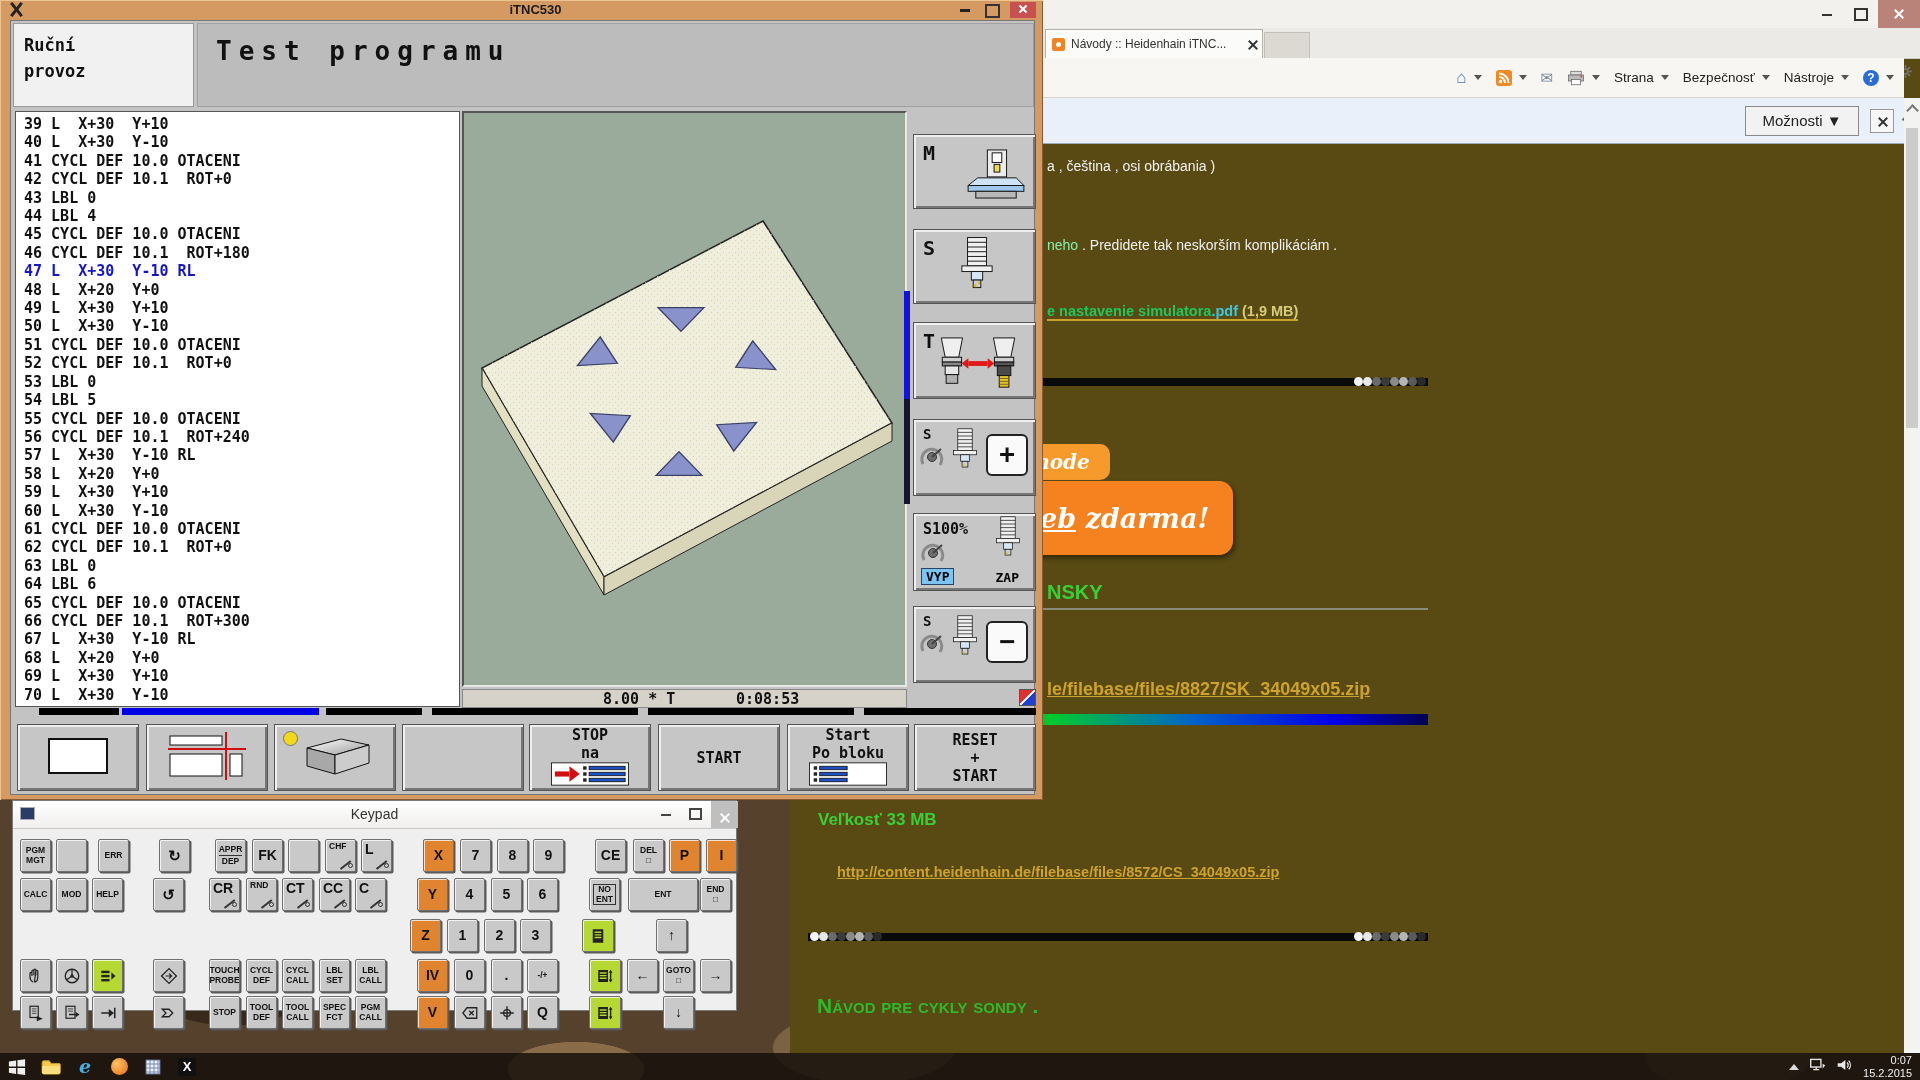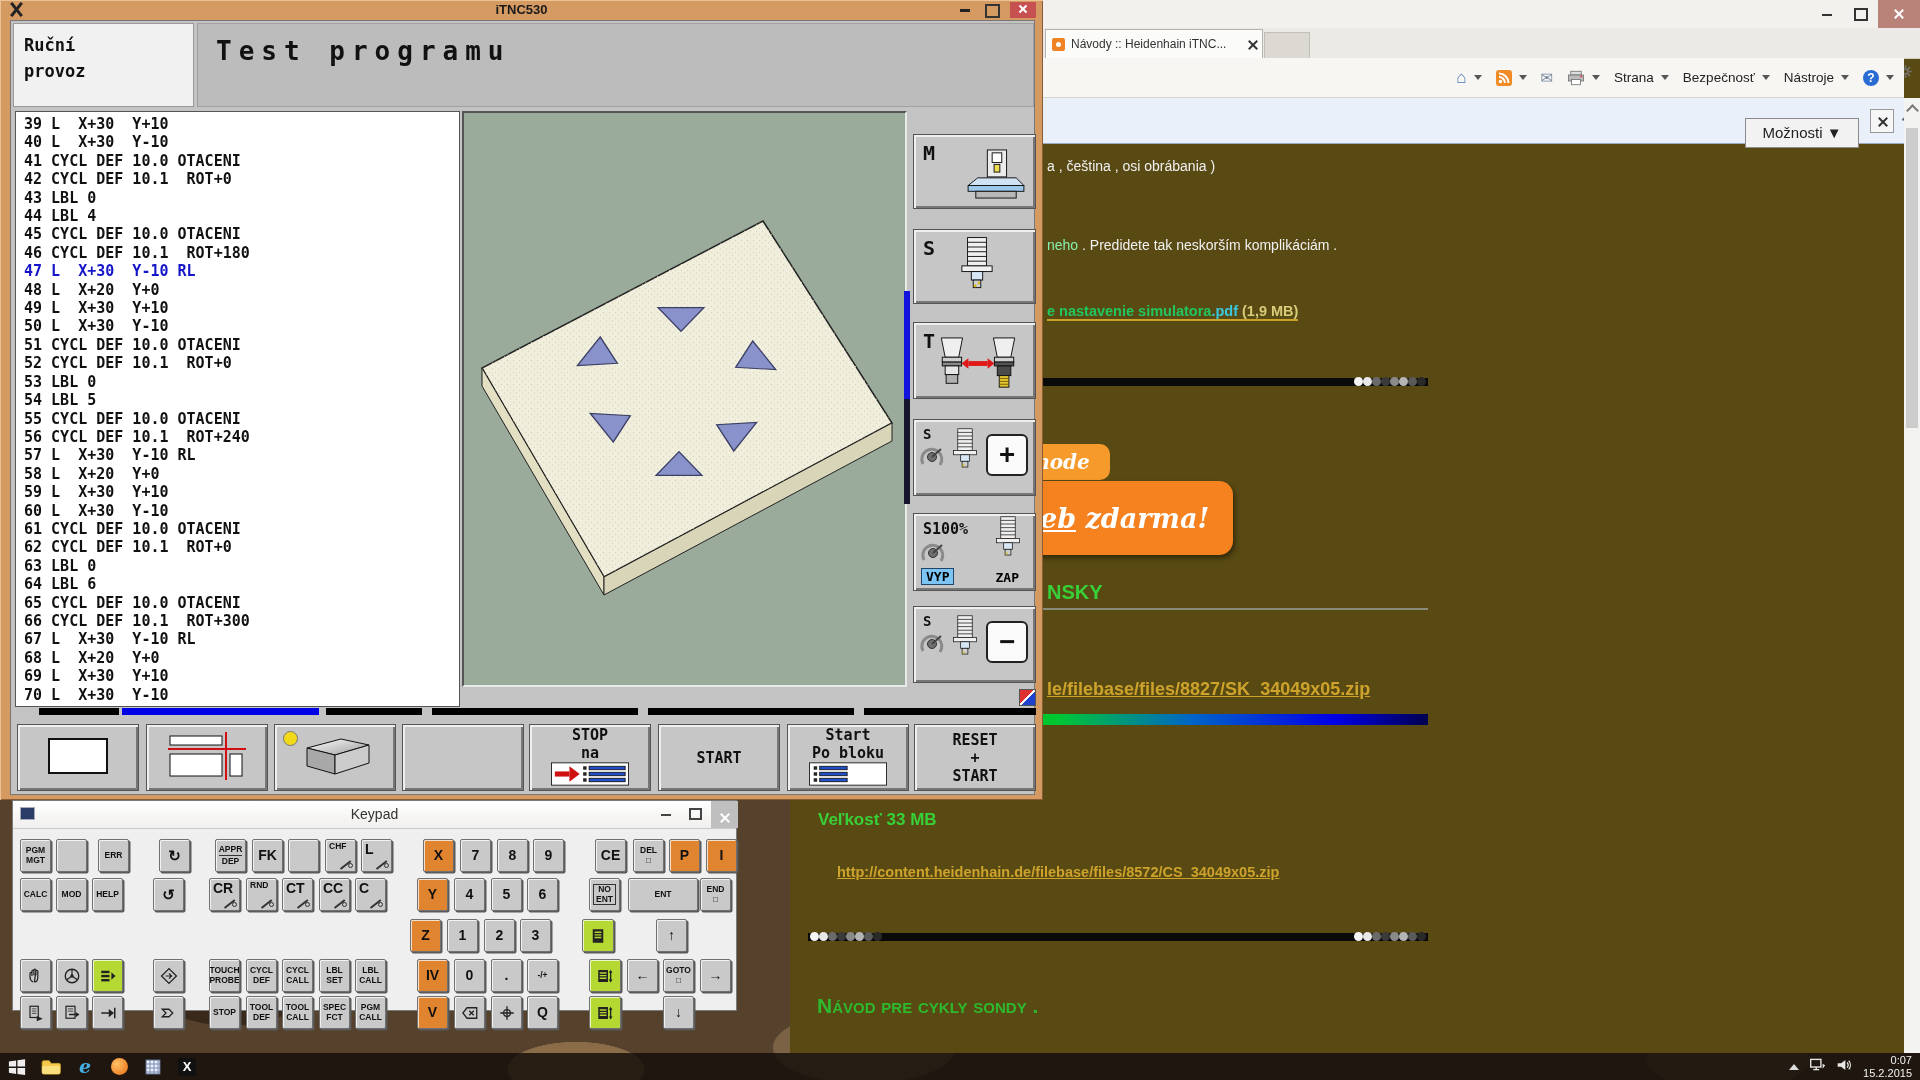--- a/index.html
+++ b/index.html
@@ -32,21 +32,21 @@
   #br-tab .fav{width:13px;height:13px;background:#f08424;border-radius:2px;margin-right:6px;position:relative;flex:0 0 auto;}
   #br-tab .fav::after{content:"";position:absolute;left:4px;top:4px;width:5px;height:5px;border-radius:50%;background:#fff;}
   #br-tab .t{font-size:12px;color:#333;white-space:nowrap;overflow:hidden;flex:1;}
   #br-tabstub{position:absolute;left:474px;top:4px;width:44px;height:26px;background:#dcd9d3;border:1px solid #c2bfb8;border-bottom:none;}
   .tabicons{position:absolute;top:34px;font-size:16px;color:#6e6e6e;}
   #br-cmd{left:0;top:58px;width:1114px;height:40px;background:#f7f6f3;display:flex;justify-content:flex-end;align-items:center;gap:14px;padding-right:10px;box-sizing:border-box;font-size:13.5px;color:#222;border-bottom:1px solid #d8d5cf;}
   .cmditem{display:flex;align-items:center;gap:3px;white-space:nowrap;}
   .glyphblue{color:#4a7ab5;font-size:17px;} .glyphmail{color:#7688a0;font-size:15px;}
   .helpcirc{display:inline-block;width:16px;height:16px;border-radius:50%;background:#2b6cd4;color:#fff;font-size:12px;font-weight:bold;text-align:center;line-height:16px;}
   #br-find{left:0;top:98px;width:1114px;height:45px;background:#e9f0f9;border-bottom:1px solid #9aaabf;}
-  #br-options{position:absolute;left:955px;top:20px;width:112px;height:28px;background:#f2f2f2;border:1px solid #8a8a8a;font-size:15px;color:#222;text-align:center;line-height:28px;}
+  #br-options{position:absolute;left:955px;top:8px;width:112px;height:28px;background:#f2f2f2;border:1px solid #8a8a8a;font-size:15px;color:#222;text-align:center;line-height:28px;}
   #br-findclose{position:absolute;left:1080px;top:11px;width:22px;height:22px;border:1px solid #999;background:#f6f6f6;text-align:center;line-height:20px;}
   #br-chev{position:absolute;left:1098px;top:16px;width:9px;height:9px;border-top:2px solid #666;border-left:2px solid #666;transform:rotate(45deg);margin-left:16px;}
   #br-scroll{left:1114px;top:98px;width:16px;height:955px;background:#f3f3f2;}
   #br-scroll .thumb{position:absolute;left:2px;top:30px;width:12px;height:300px;background:#cccccc;}
   #br-scroll .up{position:absolute;left:4px;top:8px;width:7px;height:7px;border-top:2px solid #777;border-left:2px solid #777;transform:rotate(45deg);}
   
   .pg-white{color:#f1f1f1;font-size:14px;}
   .redword{color:#86efac;}
   .pdfwrap{border-bottom:2px solid #c9a22b;font-weight:bold;font-size:14.5px;}
   .pdfname{color:#22c55e;} .pdfext{color:#3cc8dc;} .pdfsize{color:#d6cc7a;}
@@ -55,21 +55,21 @@
   .blackbar{background:#0a0a0a;height:8px;}
   .dot{position:absolute;width:9px;height:9px;border-radius:50%;top:-1px;}
   #gradbar{background:linear-gradient(90deg,#001a00,#00b800 22%,#00c832 40%,#0064c8 62%,#0000e6 85%,#000050);height:11px;}
   #nodelogo{background:#f59a2b;border-radius:10px;color:#fff;font-style:italic;font-weight:bold;font-size:20px;text-align:center;line-height:36px;font-family:"DejaVu Serif",serif;}
   #banner{background:#f5821e;border-radius:14px;box-shadow:2px 3px 5px rgba(0,0,0,.45);color:#fff;display:flex;align-items:center;justify-content:center;font-family:"DejaVu Serif",serif;font-style:italic;font-weight:bold;font-size:27px;}
   #banner .u{text-decoration:underline;}
   #hrline{height:2px;background:#8a8a7a;}
   #navod{color:#2db82d;font-weight:bold;font-variant:small-caps;font-size:21px;}
   
   #tnc{left:0;top:0;width:1043px;height:800px;background:#d49a62;z-index:2;box-shadow:inset 1px 1px 0 #ecc493,inset -1px -1px 0 #8a5c34;}
-  #tnc-titlebar{position:absolute;left:0;top:0;width:100%;height:20px;}
+  #tnc-titlebar{position:absolute;left:0;top:0;width:100%;height:20px;padding-left:28px;}
   #tnc-title{position:absolute;left:0;width:100%;text-align:center;top:2px;font-size:13px;font-weight:bold;color:#1a1a1a;}
   #tnc-logo{position:absolute;left:8px;top:1px;width:16px;height:16px;}
   #tnc-logo::before,#tnc-logo::after{content:"";position:absolute;left:0;top:7px;width:17px;height:3px;background:#222;}
   #tnc-logo::before{transform:rotate(52deg);} #tnc-logo::after{transform:rotate(-52deg);}
   #tnc-min{position:absolute;left:960px;top:9px;width:10px;height:3px;background:#222;}
   #tnc-max{position:absolute;left:985px;top:4px;width:11px;height:10px;border:2px solid #333;background:#d49a62;}
   #tnc-close{position:absolute;left:1010px;top:2px;width:26px;height:16px;background:#c75050;text-align:center;}
   #tnc-close .xicon{width:8px;height:8px;top:-3px;} #tnc-close .xicon::before,#tnc-close .xicon::after{width:10px;top:3px;}
   #tnc-body{position:absolute;left:10px;top:20px;width:1025px;height:775px;background:#c3c3c3;border:1px solid #777;box-sizing:border-box;font-family:"DejaVu Sans Mono",monospace;}
   #tnc-mode{position:absolute;left:2px;top:2px;width:181px;height:84px;background:#f1f1f1;border:1px solid #999;box-sizing:border-box;padding:8px 0 0 10px;}
@@ -318,20 +318,24 @@
           <g fill="#8a92cb" stroke="#3c4066" stroke-width="1.5">
             <polygon points="-23,-13 23,-13 0,20" transform="translate(217,204) scale(1,0.72)"></polygon>
             <polygon points="-23,-13 23,-13 0,20" transform="translate(136,243) scale(1,0.72) rotate(-60)"></polygon>
             <polygon points="-23,-13 23,-13 0,20" transform="translate(289,247) scale(1,0.72) rotate(60)"></polygon>
             <polygon points="-23,-13 23,-13 0,20" transform="translate(149,310) scale(1,0.72) rotate(-120)"></polygon>
             <polygon points="-23,-13 23,-13 0,20" transform="translate(270,319) scale(1,0.72) rotate(120)"></polygon>
             <polygon points="-23,-13 23,-13 0,20" transform="translate(215,353) scale(1,0.72) rotate(180)"></polygon>
           </g>
         </svg>
       </div>
+      <div id="statusbar">
+        <span id="st-left">8.00 * T</span>
+        <span id="st-right">0:08:53</span>
+      </div>
       <div id="gfxicon"></div>
       <div id="tnc-toolbar">
           <div class="tbtn" style="top: 113px; height: 75px;">
             <span class="tlab">M</span>
             <span class="tic" style="right:8px;bottom:5px;"><svg width="62" height="50" viewBox="0 0 64 52">
                 <g stroke="#111" fill="#ececec">
                   <rect x="23" y="1" width="20" height="28"></rect>
                   <rect x="28" y="4" width="10" height="10" fill="#fff"></rect>
                   <rect x="30" y="16" width="6" height="8" fill="#eedc50"></rect>
                   <polygon points="3,38 13,30 53,30 61,38" fill="#cfe3f5"></polygon>

